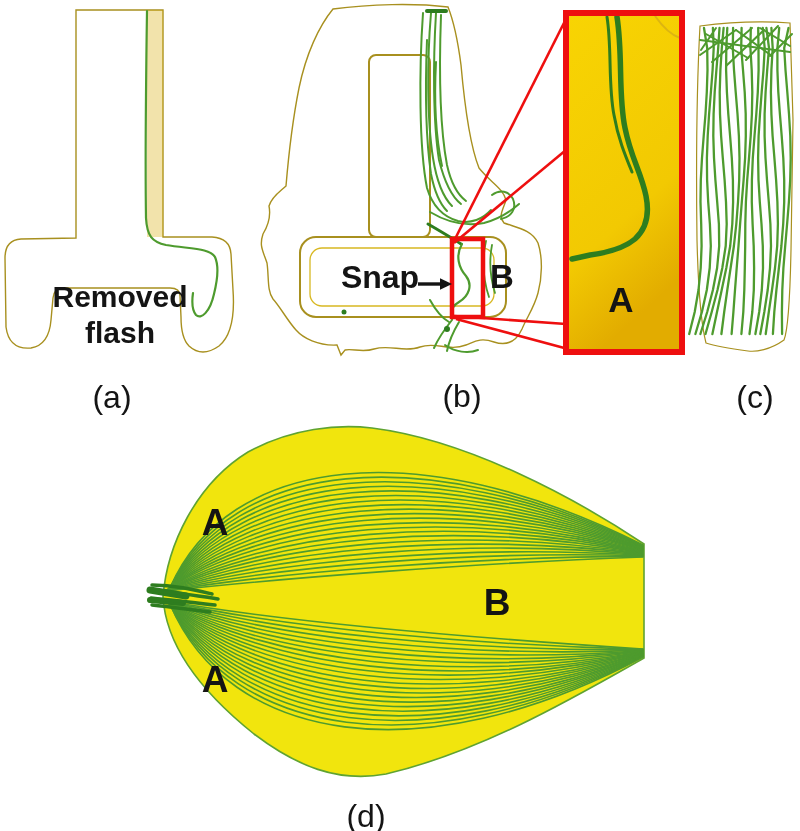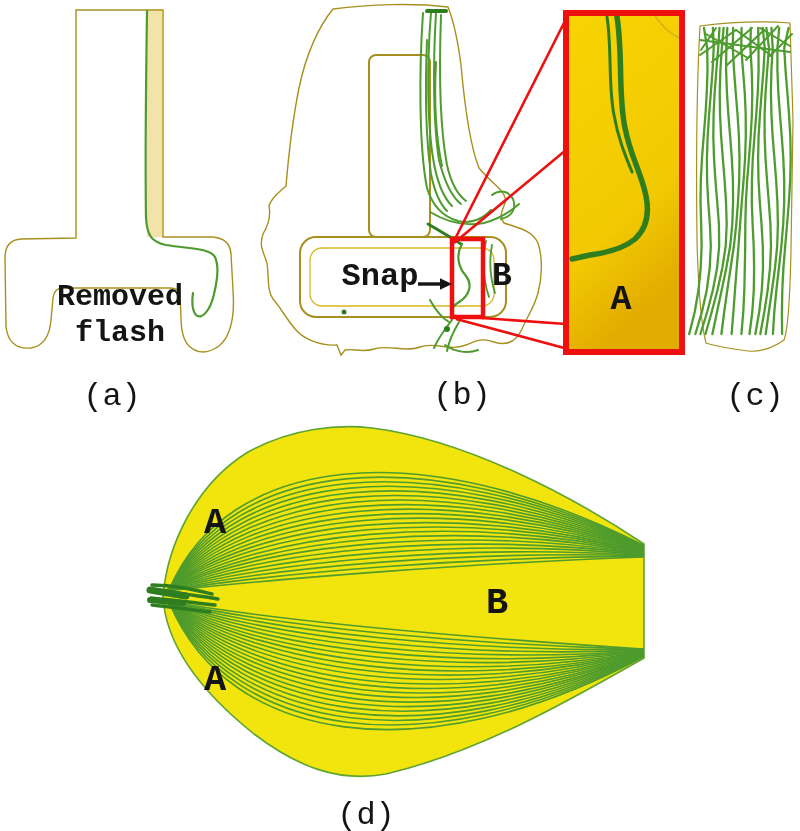--- a/index.html
+++ b/index.html
@@ -1,17 +1,17 @@
 <!DOCTYPE html>
 <html style="--background: #FFFFFF; --yellow_main: #FBDC04; --yellow_shade: #EDC200; --yellow_bright: #F1E50D; --green_line: #4E9B2E; --green_inset: #3C8F26; --green_dark: #2E7D1F; --red_accent: #EE0F0F; --edge_olive: #A8901F; --groove_olive: #BD9C10; --text: #141414;"><head>
 <meta charset="utf-8">
 <style>
   html,body{margin:0;padding:0;background:#ffffff;}
   #page{position:relative;width:800px;height:831px;background:var(--background,#fff);
-        font-family:Liberation Mono, monospace;overflow:hidden;}
+        font-family:Liberation Sans, sans-serif;overflow:hidden;}
   #fig-svg{position:absolute;left:0;top:0;}
   .txt{position:absolute;transform:translate(-50%,-50%);color:var(--text,#141414);
        white-space:nowrap;text-align:center;line-height:1.2;}
   .cap{font-size:32px;font-weight:400;}
   .lbl{font-weight:bold;}
   .gl{stroke:var(--green_line);fill:none;stroke-linecap:round;stroke-linejoin:round;}
   .gd{stroke:var(--green_dark);fill:none;stroke-linecap:round;}
   .rd{stroke:var(--red_accent);fill:none;}
   .edge{stroke:var(--edge_olive);fill:none;}
 </style>

